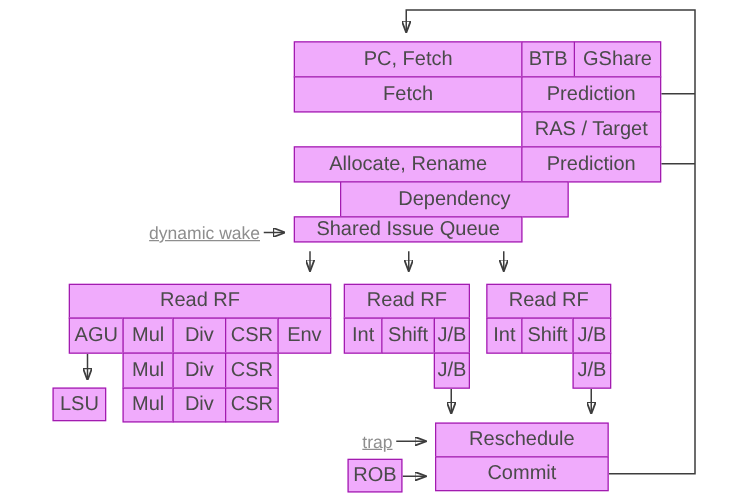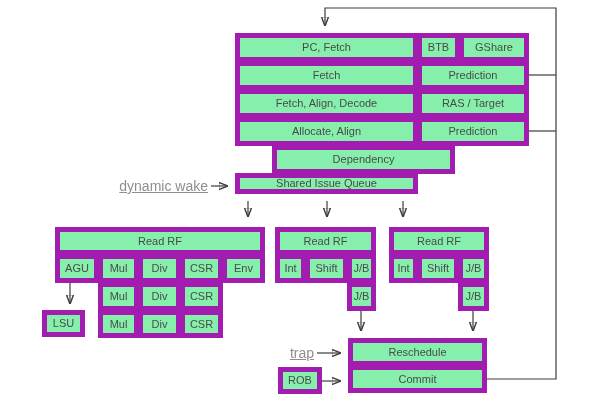--- a/index.html
+++ b/index.html
@@ -1,22 +1,22 @@
 <!DOCTYPE html>
 <html><head>
 <meta charset="utf-8">
 <style>
   html,body{margin:0;padding:0;background:#ffffff;}
   #canvas{
     position:relative;width:600px;height:400px;background:#ffffff;overflow:hidden;
     font-family:"Liberation Sans","DejaVu Sans",sans-serif;
   }
   .box{
-    position:absolute;box-sizing:border-box;background:#86efac;
-    border:5px solid #a21caf;color:#4a4a4a;font-size:11px;
+    position:absolute;box-sizing:border-box;background:#f0abfc;
+    border:1px solid #a21caf;color:#4a4a4a;font-size:16px;
     display:flex;align-items:center;justify-content:center;
     white-space:nowrap;z-index:2;line-height:1;
   }
   .lbl{
     position:absolute;color:#8e8e8e;font-size:14px;z-index:2;
     display:flex;align-items:center;white-space:nowrap;line-height:1;
   }
   .lbl.right{justify-content:flex-end;text-decoration:underline;}
   svg.wires{position:absolute;left:0;top:0;z-index:1;}
   svg.wires path, svg.wires line{stroke:#3d3d3d;stroke-width:1.2;fill:none;}
@@ -53,24 +53,23 @@
     <line x1="322" y1="381" x2="340" y2="381" marker-end="url(#arr)"></line>
   </svg>
 
   <div class="box" style="left:235px;top:33px;width:183px;height:29px;">PC, Fetch</div>
   <div class="box" style="left:459px;top:33px;width:70px;height:29px;">GShare</div>
   <div class="box" style="left:417px;top:33px;width:43px;height:29px;">BTB</div>
 
   <div class="box" style="left:235px;top:61px;width:183px;height:29px;">Fetch</div>
   <div class="box" style="left:417px;top:61px;width:112px;height:29px;">Prediction</div>
 
-  <div class="box" style="left:235px;top:89px;width:183px;height:29px;">Fetch, Align, Decode</div>
   <div class="box" style="left:417px;top:89px;width:112px;height:29px;">RAS / Target</div>
 
-  <div class="box" style="left:235px;top:117px;width:183px;height:29px;">Allocate, Align</div>
+  <div class="box" style="left:235px;top:117px;width:183px;height:29px;">Allocate, Rename</div>
   <div class="box" style="left:417px;top:117px;width:112px;height:29px;">Prediction</div>
 
   <div class="box" style="left:235px;top:145px;width:183px;height:29px;margin-left:37px;">Dependency</div>
   <div class="box" style="left:235px;top:173px;width:183px;height:21px;">Shared Issue Queue</div>
 
   <div class="lbl right" style="left:100px;top:179px;width:108px;height:14px;">dynamic wake</div>
   <div class="lbl right" style="left:280px;top:346px;width:34px;height:14px;">trap</div>
 
   <div class="box" style="left:55px;top:227px;width:210px;height:28px;">Read RF</div>
   <div class="box" style="left:55px;top:254px;width:44px;height:29px;">AGU</div>

